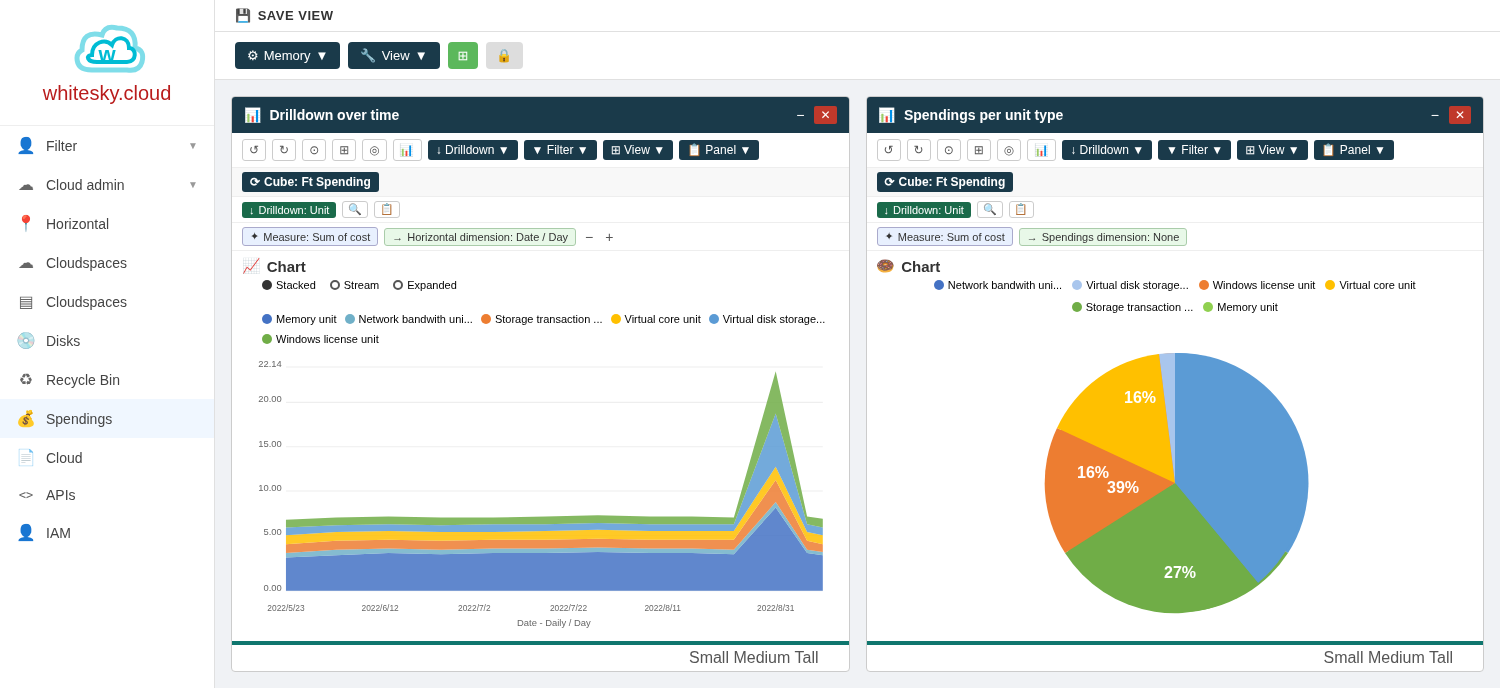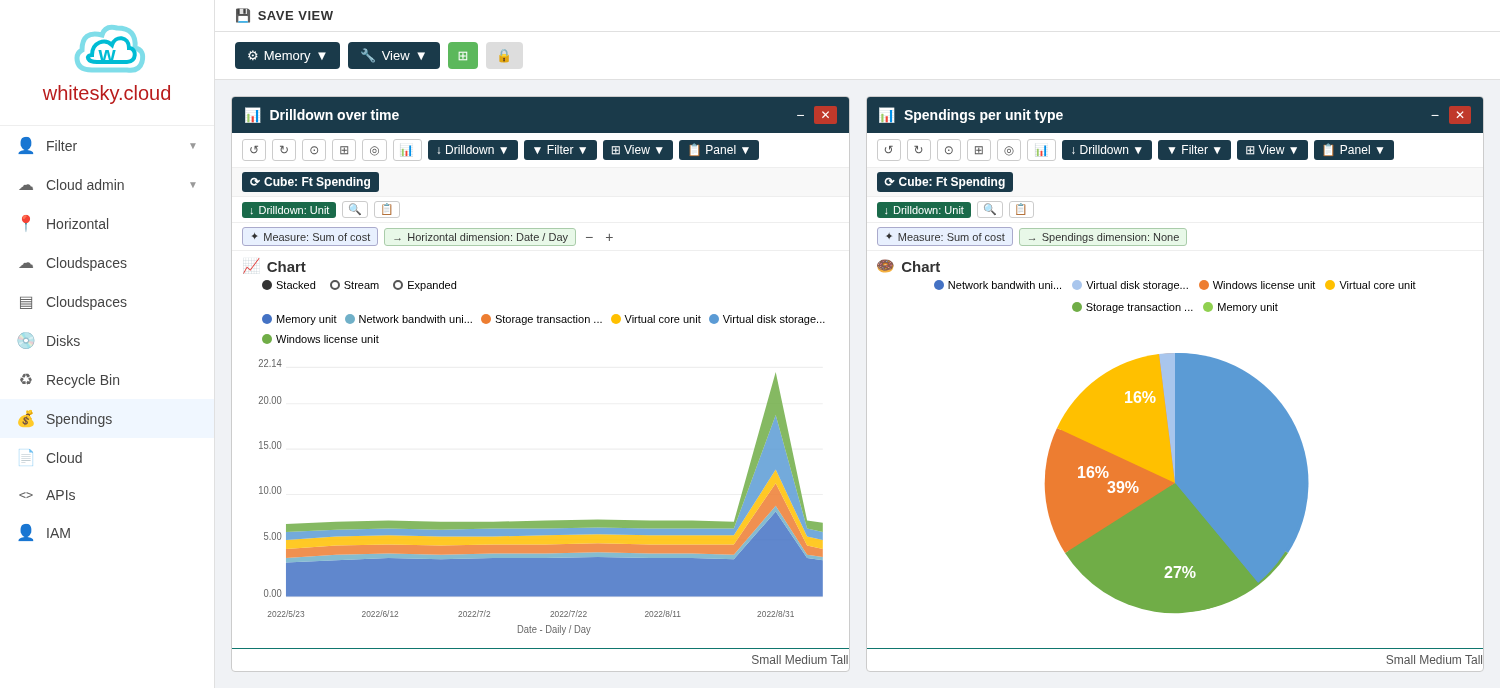--- a/index.html
+++ b/index.html
@@ -309,25 +309,25 @@
       padding: 0 10px 2px;
     }
     .chart-opt {
       display: flex;
       align-items: center;
       gap: 4px;
       cursor: pointer;
     }
 
     .panel-footer {
-      padding: 4px 0;
+      padding: 4px 30px;
       text-align: right;
-      font-size: 12px;
+      font-size: 16px;
       color: #555;
-      border-top: 1px solid #0f766e;
+      border-top: 4px solid #0f766e;
     }
 
     
     .pie-container {
       display: flex;
       flex-direction: column;
       align-items: center;
       justify-content: center;
       flex: 1;
       padding: 4px;

